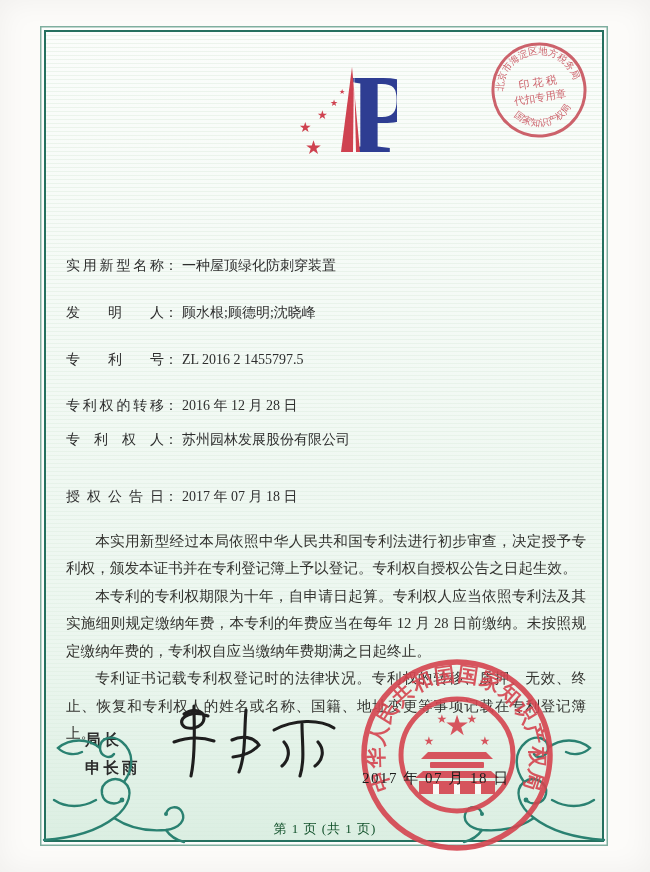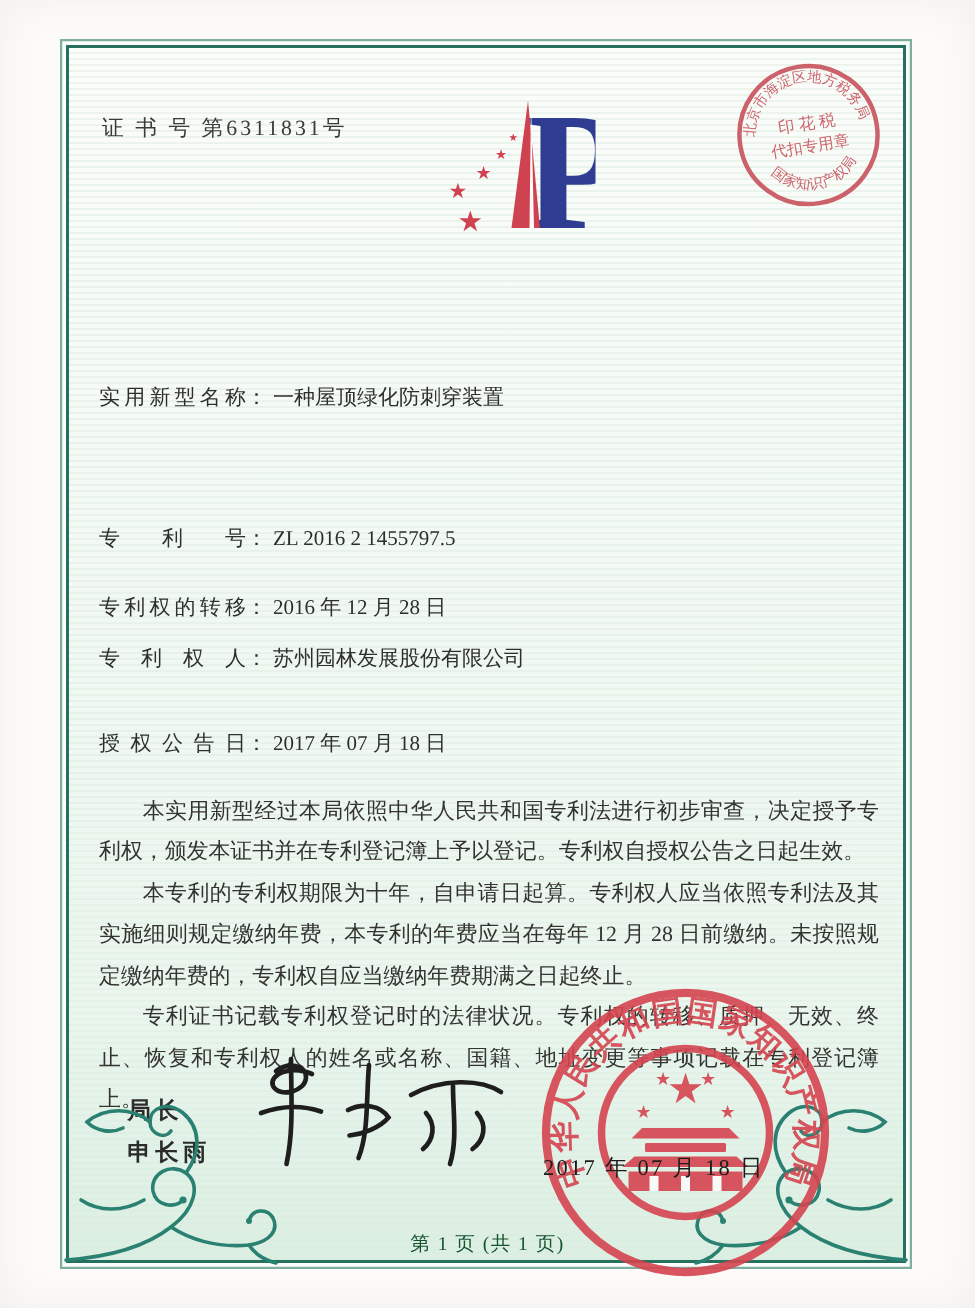--- a/index.html
+++ b/index.html
@@ -64,21 +64,20 @@
         <path d="M68,78 C58,64 58,48 70,38 C80,30 92,34 92,44 C92,52 82,56 78,50"></path>
         <path d="M92,44 C104,34 122,34 134,44 C128,50 118,52 110,48"></path>
         <path d="M26,126 C22,132 16,136 8,138"></path>
         <path d="M96,96 C110,104 126,104 138,96"></path>
         <circle cx="70" cy="96" r="2.4" fill="#2a8171" stroke="none"></circle>
         <circle cx="26" cy="110" r="2" fill="#2a8171" stroke="none"></circle>
       </g>
     </svg>
   </div>
 
-  <div class="abs cert-no">证 书 号 第6311831号</div>
 
   <svg class="abs logo" width="104" height="104" viewBox="0 0 104 104">
     <text x="12" y="92" font-size="19" fill="#cf4250">★</text>
     <text x="6" y="70" font-size="14" fill="#cf4250">★</text>
     <text x="24" y="57" font-size="12" fill="#cf4250">★</text>
     <text x="37" y="44" font-size="9" fill="#cf4250">★</text>
     <text x="46" y="32" font-size="7" fill="#cf4250">★</text>
     <text x="56" y="90" font-size="112" font-weight="bold" fill="#2e3d92" font-family="Liberation Serif, DejaVu Serif, serif">P</text>
     <polygon points="59,5 67,90 48,90" fill="#cf4250"></polygon>
     <polygon points="61,5 63,90 60,90" fill="#fcfbf9"></polygon>
@@ -96,20 +95,23 @@
     <text font-size="9.5" fill="#c95660" text-anchor="middle">
       <textPath href="#taxBottom" startOffset="50%">国家知识产权局</textPath>
     </text>
     <text x="50" y="46" font-size="11" fill="#c95660" text-anchor="middle">印 花 税</text>
     <text x="50" y="61" font-size="10.5" fill="#c95660" text-anchor="middle">代扣专用章</text>
   </svg>
 
 
   <div class="abs field" style="top:254px">
     <span class="lbl">实用新型名称</span><span class="colon">：</span><span>一种屋顶绿化防刺穿装置</span>
+  </div>
+  <div class="abs field" style="top:301px">
+    <span class="lbl">发明人</span><span class="colon">：</span><span>顾水根;顾德明;沈晓峰</span>
   </div>
   <div class="abs field" style="top:348px">
     <span class="lbl">专利号</span><span class="colon">：</span><span>ZL 2016 2 1455797.5</span>
   </div>
   <div class="abs field" style="top:394px">
     <span class="lbl">专利权的转移</span><span class="colon">：</span><span>2016 年 12 月 28 日</span>
   </div>
   <div class="abs field" style="top:428px">
     <span class="lbl">专利权人</span><span class="colon">：</span><span>苏州园林发展股份有限公司</span>
   </div>

